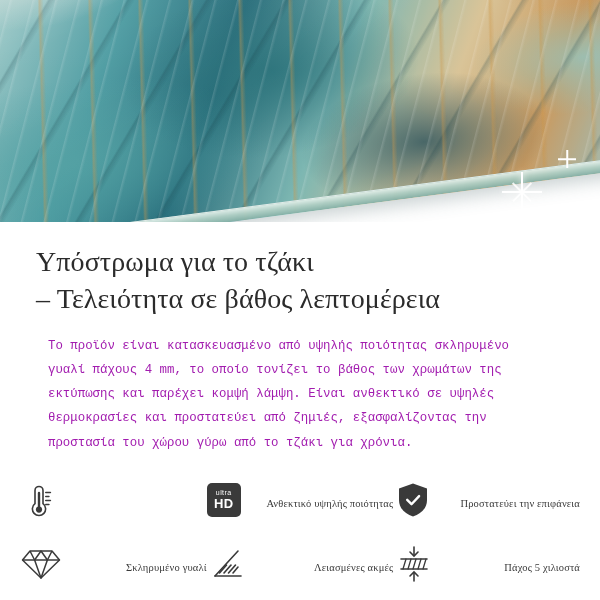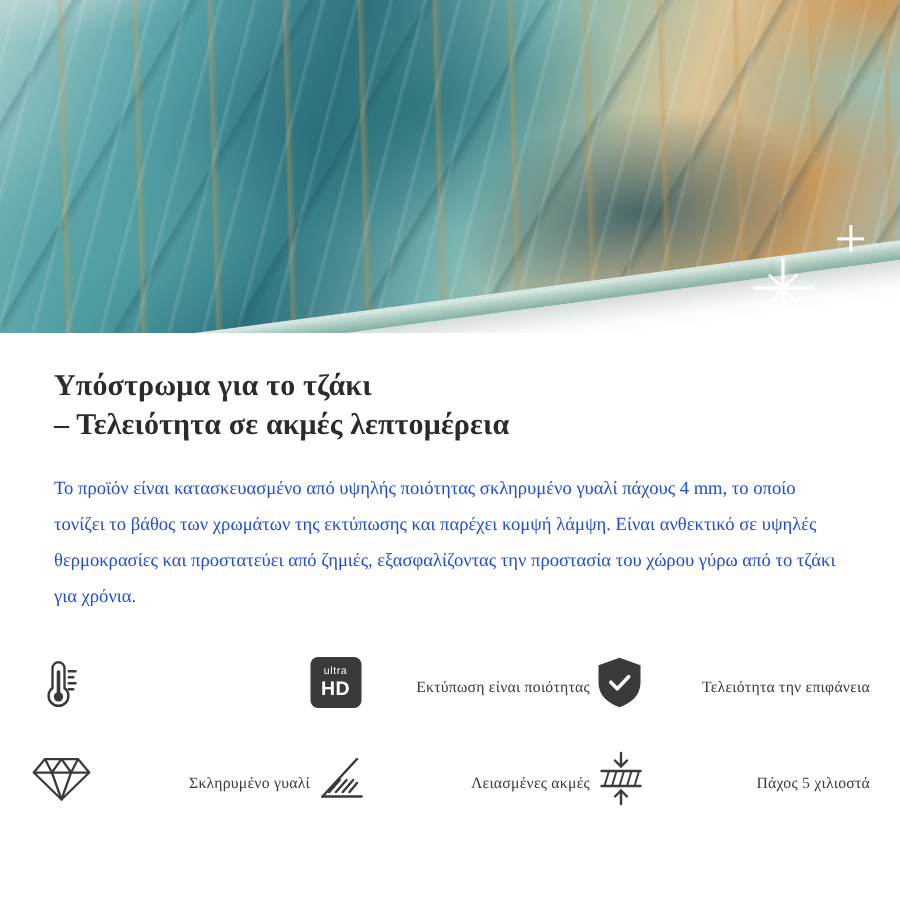--- a/index.html
+++ b/index.html
@@ -141,34 +141,34 @@
   .sparkle-sm::before { width: 18px; height: 1.5px; transform: translate(-50%,-50%); }
   .sparkle-sm::after  { width: 1.5px; height: 18px; transform: translate(-50%,-50%); }
 
   
   .content {
     position: relative;
     padding: 22px 36px 0 36px;
   }
   .headline {
     color: #2b2b2b;
-    font-size: 20px;
+    font-size: 28px;
     line-height: 1.32;
-    font-weight: 700;
+    font-weight: 400;
     letter-spacing: 0.1px;
     margin: 0 0 16px 0;
     font-family: "Liberation Serif", serif;
   }
   .headline .l2 { display: block; }
   .body-text {
-    color: #1d4ed8;
+    color: #a21caf;
     font-size: 12.4px;
     line-height: 1.95;
-    font-family: Liberation Serif, serif;
-    margin: 0;
+    font-family: Liberation Mono, monospace;
+    margin: 12px;
     max-width: 530px;
   }
 
   
   .features {
     position: relative;
     margin-top: 22px;
     padding: 0 20px;
     display: grid;
     grid-template-columns: repeat(3, 1fr);
@@ -237,21 +237,21 @@
         <span class="sparkle-d1"></span>
         <span class="sparkle-d2"></span>
       </div>
       <div class="sparkle-sm"></div>
     </div>
   </div>
 
   <div class="content">
     <h1 class="headline">
       <span>Υπόστρωμα για το τζάκι</span>
-      <span class="l2">– Τελειότητα σε ακμές λεπτομέρεια</span>
+      <span class="l2">– Τελειότητα σε βάθος λεπτομέρεια</span>
     </h1>
     <p class="body-text">Το προϊόν είναι κατασκευασμένο από υψηλής ποιότητας σκληρυμένο γυαλί πάχους 4 mm, το οποίο τονίζει το βάθος των χρωμάτων της εκτύπωσης και παρέχει κομψή λάμψη. Είναι ανθεκτικό σε υψηλές θερμοκρασίες και προστατεύει από ζημιές, εξασφαλίζοντας την προστασία του χώρου γύρω από το τζάκι για χρόνια.</p>
   </div>
 
   <div class="features">
 
     <div class="feature">
       <div class="feature-icon">
         <svg width="38" height="40" viewBox="0 0 38 40" fill="none" stroke="#3a3a3a" stroke-width="1.6" stroke-linecap="round">
           <path d="M19 6.5a4 4 0 0 1 4 4v13.2a6.6 6.6 0 1 1-8 0V10.5a4 4 0 0 1 4-4z"></path>
@@ -262,31 +262,31 @@
       </div>
     </div>
 
     <div class="feature">
       <div class="feature-icon">
         <div class="hd-badge">
           <span class="u">ultra</span>
           <span class="h">HD</span>
         </div>
       </div>
-      <div class="feature-label">Εκτύπωση είναι ποιότητας</div>
+      <div class="feature-label">Ανθεκτικό υψηλής ποιότητας</div>
     </div>
 
     <div class="feature">
       <div class="feature-icon">
         <svg width="40" height="42" viewBox="0 0 40 42" fill="none">
           <path d="M20 4.5 L34 9.5 V21 c0 8.4-5.9 13.6-14 16.5C11.9 34.6 6 29.4 6 21 V9.5 Z" fill="#3a3a3a"></path>
           <path d="M14.2 20.8 l4.3 4.4 7.6-8.1" stroke="#ffffff" stroke-width="2.4" stroke-linecap="round" stroke-linejoin="round" fill="none"></path>
         </svg>
       </div>
-      <div class="feature-label">Τελειότητα την επιφάνεια</div>
+      <div class="feature-label">Προστατεύει την επιφάνεια</div>
     </div>
 
     <div class="feature">
       <div class="feature-icon">
         <svg width="42" height="38" viewBox="0 0 42 38" fill="none" stroke="#3a3a3a" stroke-width="1.5" stroke-linejoin="round">
           <path d="M10 6 h22 l7.5 9 L21 33 2.5 15 Z" fill="none"></path>
           <path d="M2.5 15 h37"></path>
           <path d="M10 6 l4.6 9 6.4 18 6.4-18 L32 6"></path>
           <path d="M14.6 15 l6.4-9 6.4 9"></path>
         </svg>

